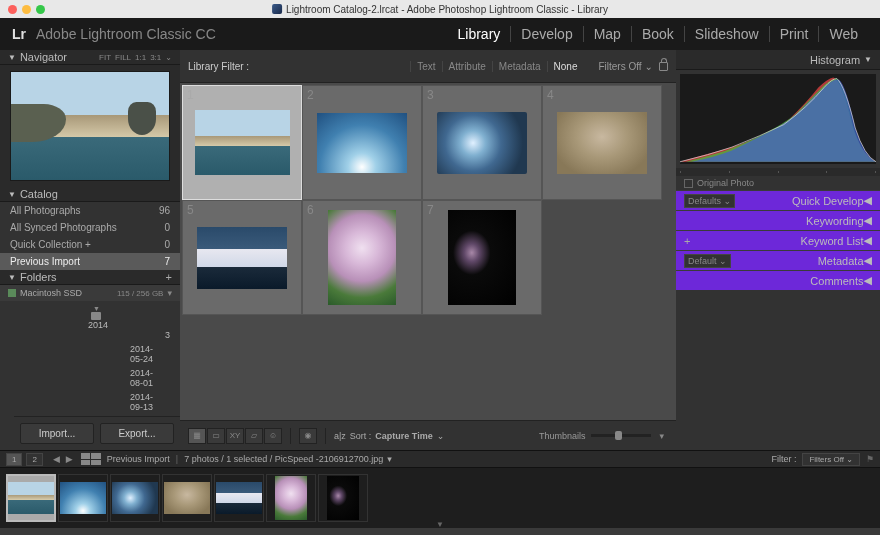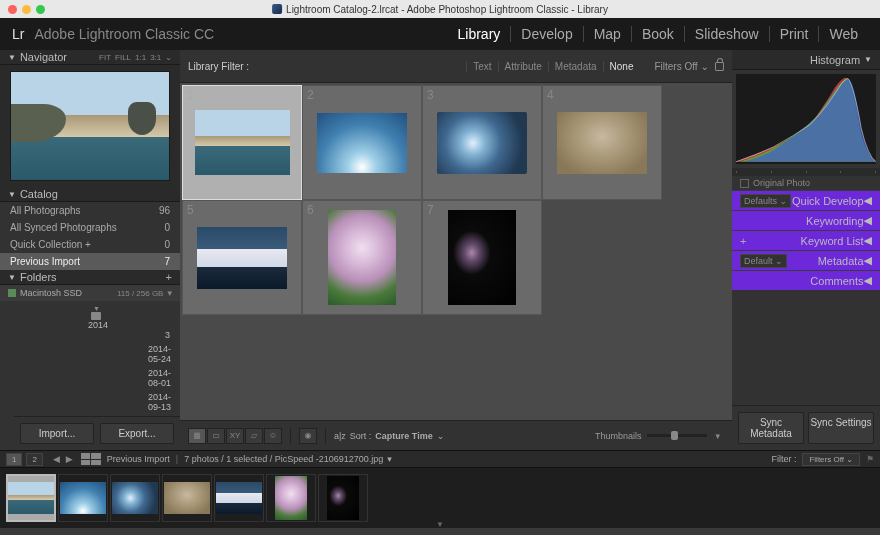--- a/index.html
+++ b/index.html
@@ -10,31 +10,31 @@
   .traffic { display: flex; gap: 5px; padding-left: 8px; }
   .traffic span { width: 9px; height: 9px; border-radius: 50%; }
   .tl-red { background: #fc605c; }
   .tl-yel { background: #fdbc40; }
   .tl-grn { background: #34c749; }
   .title-center { position: absolute; left: 50%; transform: translateX(-50%); display: flex; align-items: center; gap: 4px; }
   .title-center .lr-doc { width: 10px; height: 10px; background: linear-gradient(135deg,#3a5a8a,#1a2a4a); border-radius: 2px; }
   
   
   .appbar { height: 32px; background: #1a1a1a; display: flex; align-items: center; padding: 0 12px; }
-  .logo { color: #e0e0e0; font-size: 14px; font-weight: 400; margin-right: 10px; }
+  .logo { color: #e0e0e0; font-size: 14px; font-weight: 700; margin-right: 10px; }
   .appname { color: #888; font-size: 14px; }
   .modules { margin-left: auto; display: flex; gap: 0; }
   .modules span { color: #aaa; font-size: 14px; padding: 0 10px; border-left: 1px solid #444; cursor: pointer; }
   .modules span:first-child { border-left: none; }
   .modules span.active { color: #fff; font-weight: 500; }
   
   
   .main { display: flex; height: 400px; }
   .panel-left, .panel-right { width: 180px; background: #323232; display: flex; flex-direction: column; }
-  .panel-right { width: 148px; }
+  .panel-right { width: 204px; }
   .center { flex: 1; display: flex; flex-direction: column; background: #4a4a4a; }
   
   
   .phead { height: 20px; background: #2a2a2a; display: flex; align-items: center; padding: 0 8px; color: #bbb; font-size: 11px; border-bottom: 1px solid #1a1a1a; }
   .phead .arrow { margin-right: 4px; font-size: 8px; }
   .phead .arrowR { margin-left: 4px; font-size: 8px; }
   .phead .spacer { flex: 1; }
   .phead .small { font-size: 8px; color: #888; margin-left: 4px; }
   .phead .plus { color: #aaa; }
   
@@ -52,21 +52,21 @@
   
   
   .drivebar { display:flex; align-items:center; padding:3px 8px; background:#3a3a3a; color:#aaa; font-size:9px; }
   .drivebar .info { margin-left:auto; font-size:8px; color:#888; }
   .ftree { padding: 2px 0; }
   .frow { display:flex; padding: 2px 10px; color:#bbb; font-size:9px; align-items:center; }
   .frow .arrow { width:10px; font-size:7px; color:#888;}
   .frow .folder-ico { width:10px; height:8px; background:#888; margin-right:4px; border-radius:1px;}
   .frow .ct { margin-left:auto; }
   .frow.d1 { padding-left: 26px; flex-direction: column; }
-  .frow.d2 { padding-left: 56px; gap: 44px; }
+  .frow.d2 { padding-left: 38px; gap: 44px; }
   
   
   .btn-row { margin-top:auto; display:flex; gap:6px; padding:6px; border-top:1px solid #222;margin-left:14px;}
   .pbtn { flex:1; background:#3a3a3a; border:1px solid #222; color:#ccc; font-size:10px; padding:4px 0; text-align:center; cursor:pointer; border-radius:2px;}
   
   
   .filterbar { height:20px; background:#323232; display:flex; align-items:center; padding:16px 8px; font-size:10px; color:#aaa; border-bottom:1px solid #222;}
   .filterbar .label { color:#ccc; margin-right:auto;}
   .filterbar .fitem { padding:0 6px; color:#888; border-left:1px solid #444;}
   .filterbar .fitem:first-of-type { border-left:none;}
@@ -369,24 +369,20 @@
       <span class="dd"><span>Default</span> ⌄</span>
       <span>Metadata</span>
         <span class="arrowR">◀</span>
     </div>
     <div class="rp-row">
       <span class="spacer"></span>
         <span>Comments</span>
         <span class="arrowR">◀</span>
     </div>
 
-    <div class="sync-row">
-      <div class="pbtn">Sync Metadata</div>
-      <div class="pbtn">Sync Settings</div>
-    </div>
   </div>
 </div>
 
 <div class="infobar">
   <div class="disp">
     <span class="dispbox sel">1</span>
     <span class="dispbox">2</span>
   </div>
   <div class="navarrows">
     <span>◀</span>

